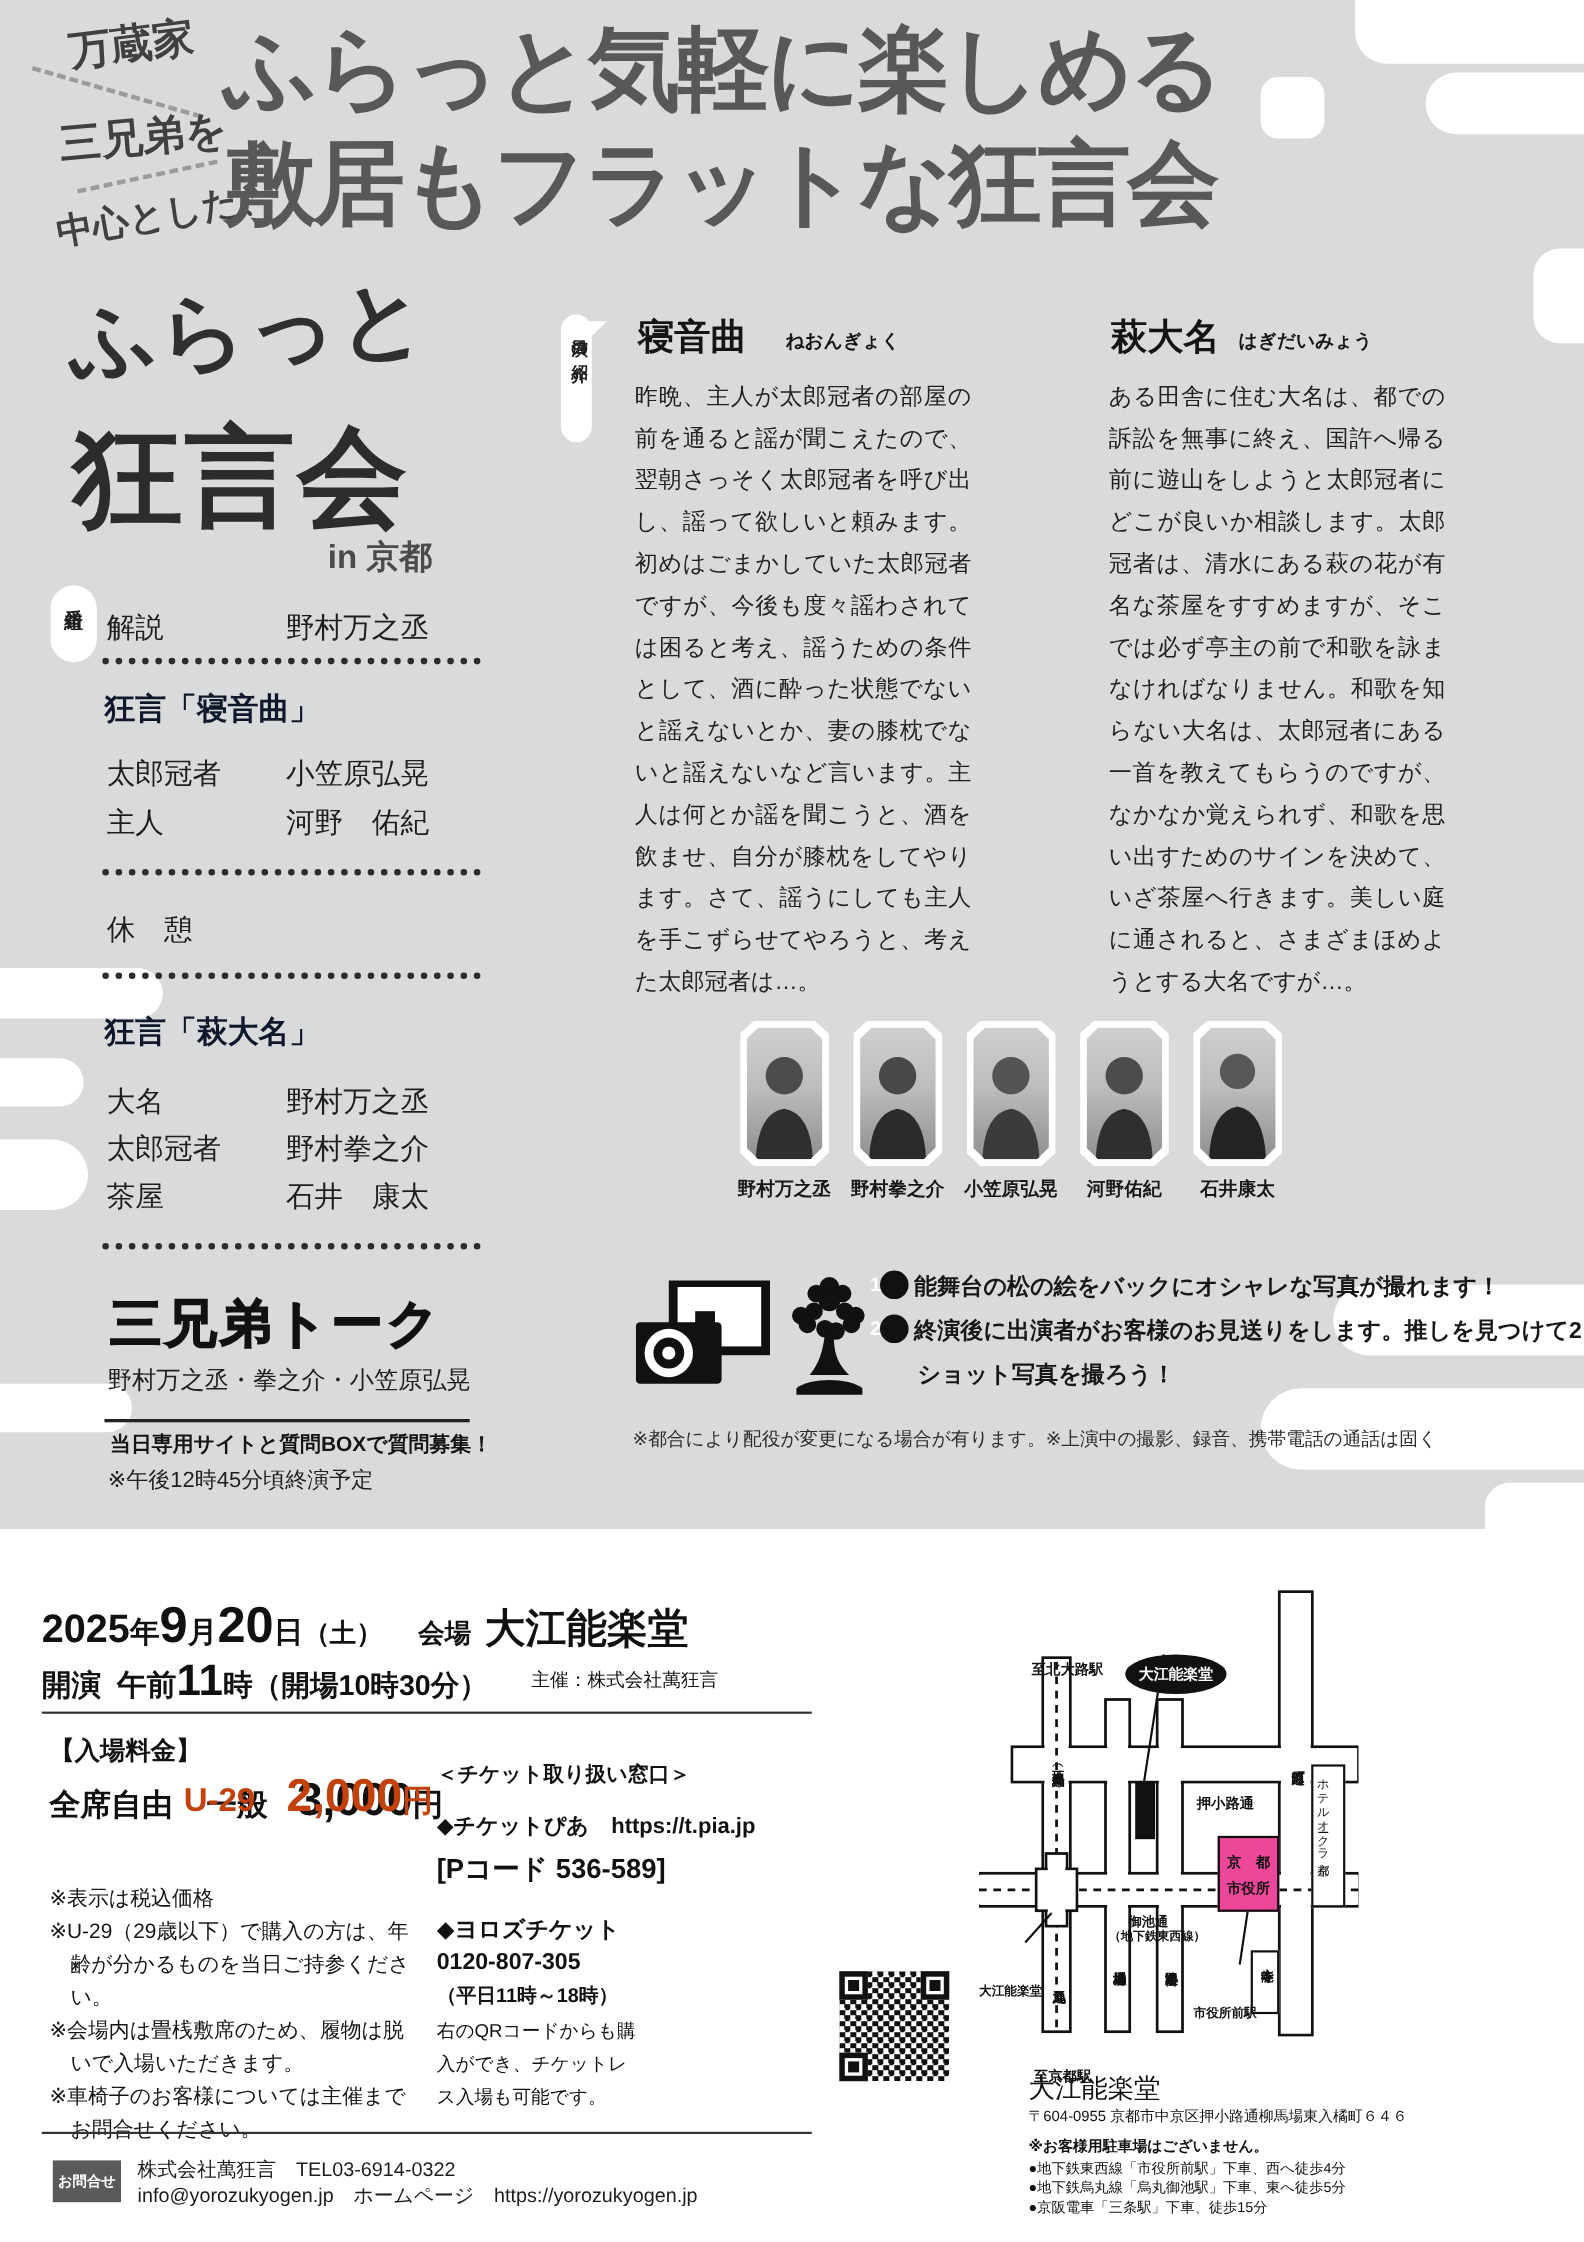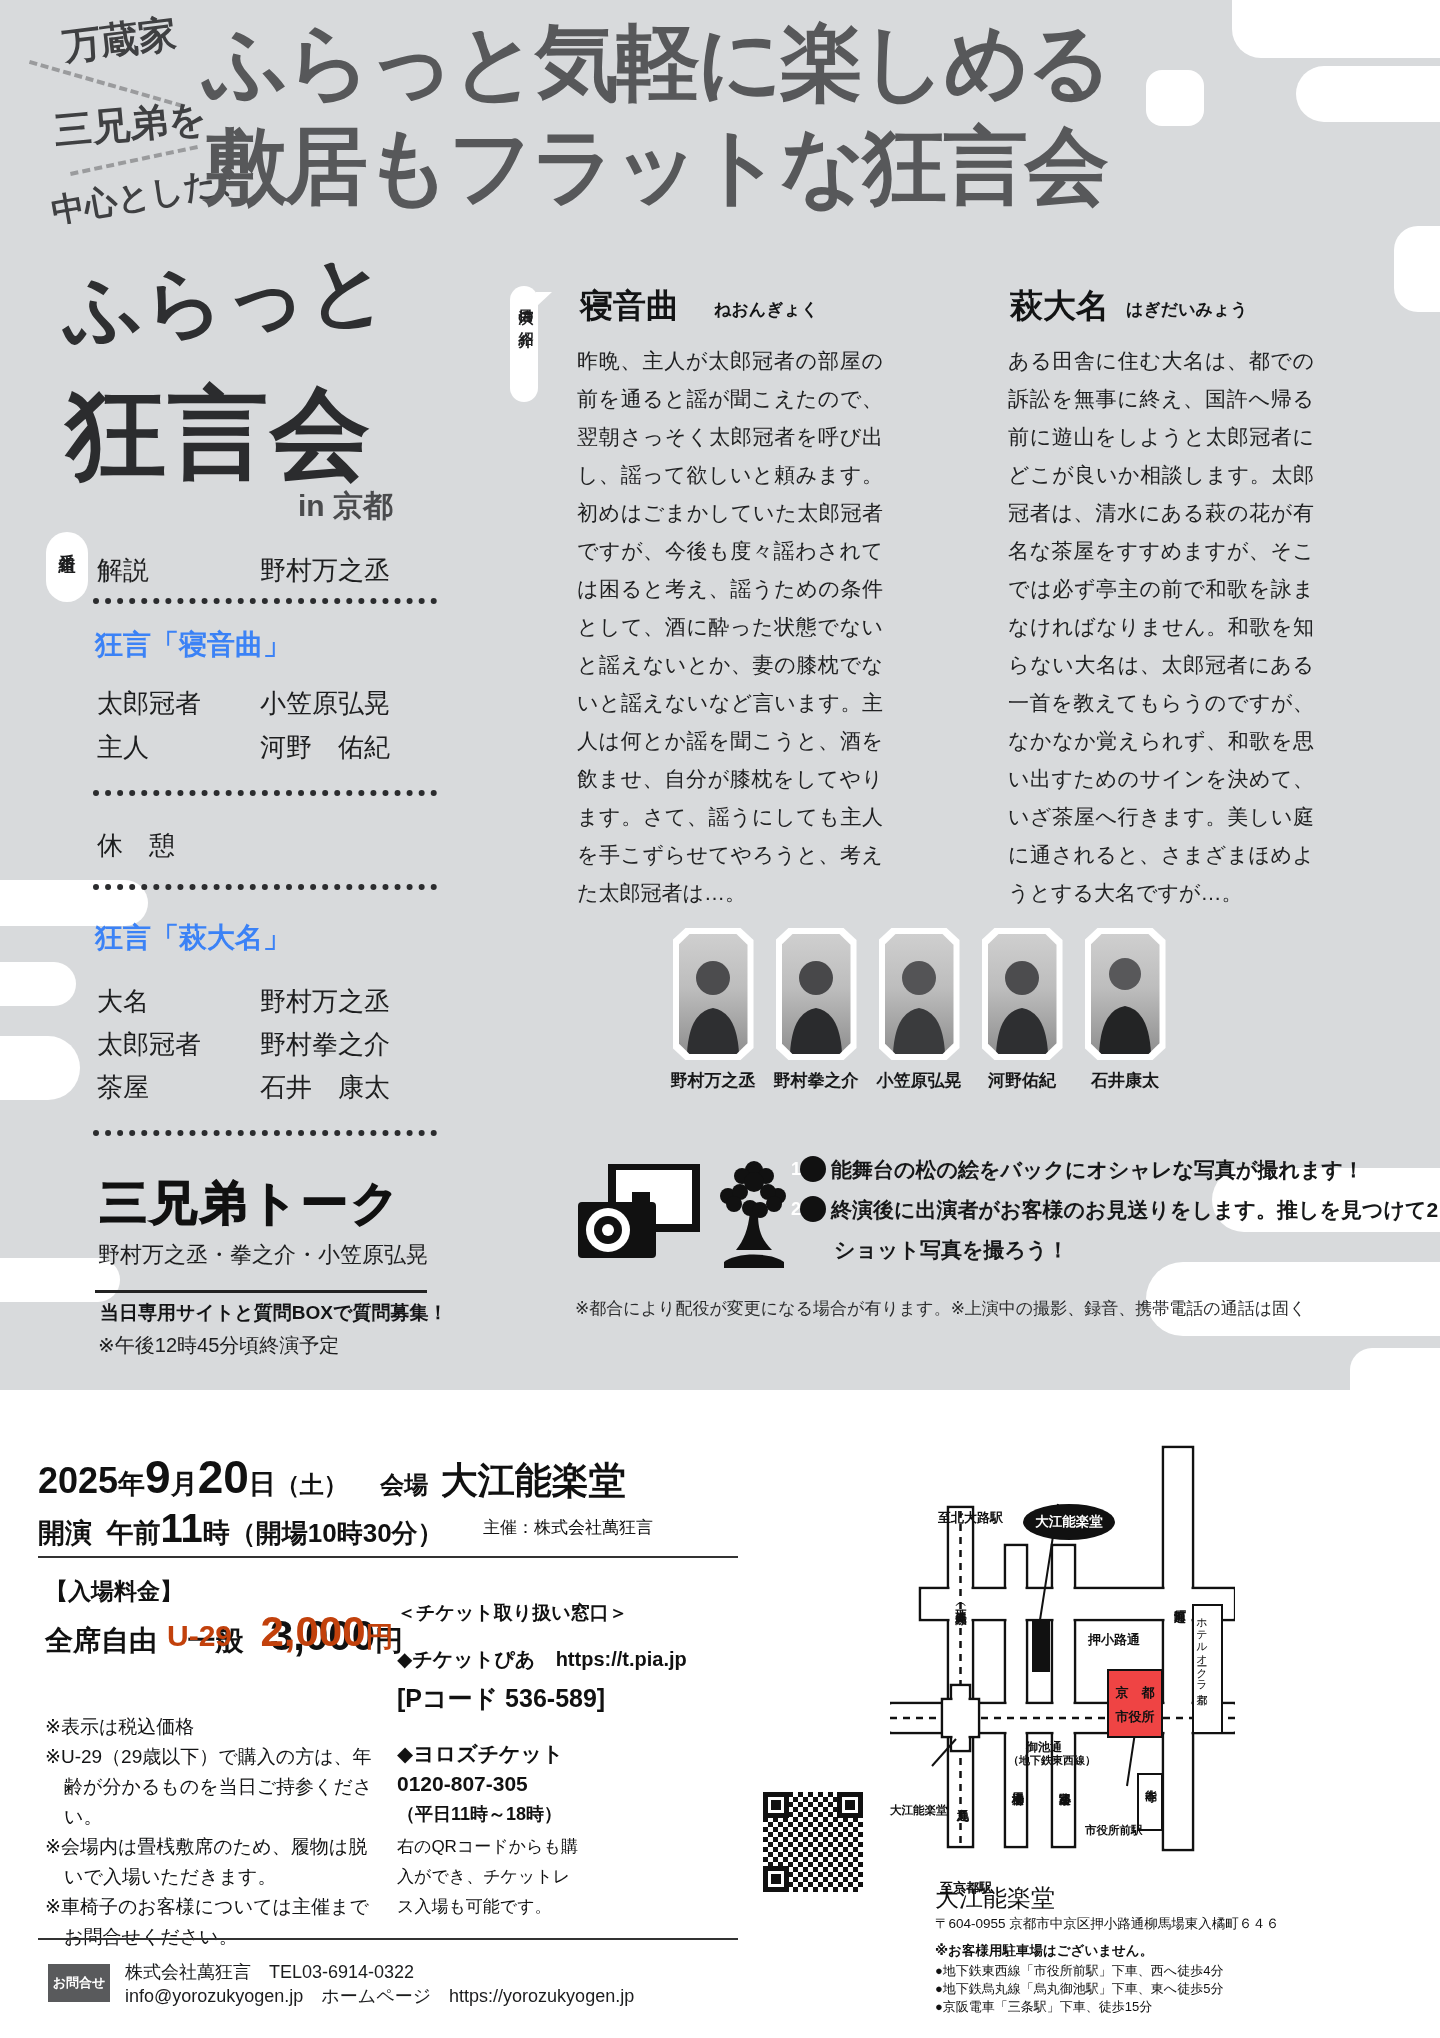--- a/index.html
+++ b/index.html
@@ -8,21 +8,21 @@
   .grey{position:absolute;left:0;top:0;width:1440px;height:1390px;background:#d8dadc;}
   .abs{position:absolute;}
   .blob{position:absolute;background:#fff;}
   .vtext{writing-mode:vertical-rl;text-orientation:upright;}
   .dots{position:absolute;height:0;border-top:6px dotted #2b2c2e;}
   .catch{position:absolute;font-weight:700;color:#3f4042;transform-origin:left top;white-space:nowrap;}
   .dash-line{position:absolute;height:0;border-top:4px dashed #9a9b9d;transform-origin:left top;}
   .bigtitle{position:absolute;left:203px;font-size:84px;font-weight:900;color:#57585a;letter-spacing:-3px;white-space:nowrap;}
   .role{position:absolute;left:97px;font-size:26px;color:#1d1e1f;white-space:nowrap;}
   .pname{position:absolute;left:260px;font-size:26px;color:#1d1e1f;white-space:nowrap;}
-  .prohead{position:absolute;left:95px;font-size:28px;font-weight:900;color:#3b82f6;white-space:nowrap;}
+  .prohead{position:absolute;left:95px;font-size:28px;font-weight:900;color:#0f172a;white-space:nowrap;}
   .piece-head{position:absolute;font-size:33px;font-weight:900;color:#131415;white-space:nowrap;}
   .piece-read{position:absolute;font-size:17px;font-weight:700;color:#131415;white-space:nowrap;}
   .piece-body{position:absolute;width:306px;font-size:21px;line-height:38px;color:#202122;text-align:justify;}
   .performer{position:absolute;width:102px;display:flex;flex-direction:column;align-items:center;}
   .photo{width:69px;height:120px;padding:6px;background:#fff;clip-path:polygon(16% 0,84% 0,100% 9%,100% 91%,84% 100%,16% 100%,0 91%,0 9%);}
   .photo-img{width:69px;height:120px;background:linear-gradient(180deg,#cfcfcf 0%,#bdbdbd 45%,#8f8f8f 100%);clip-path:polygon(16% 0,84% 0,100% 9%,100% 91%,84% 100%,16% 100%,0 91%,0 9%);position:relative;overflow:hidden;}
   .photo-img svg{position:absolute;left:0;top:0;}
   .pername{margin-top:9px;font-size:17px;font-weight:700;color:#161718;white-space:nowrap;}
   .numc{display:inline-block;width:26px;height:26px;border-radius:50%;background:#111;color:#fff;text-align:center;line-height:26px;font-weight:700;font-size:18px;margin-right:5px;vertical-align:2px;}
   .note-line{font-size:21px;font-weight:700;color:#161718;line-height:40px;padding-left:34px;text-indent:-34px;}
@@ -299,21 +299,21 @@
     <div class="maplabel vtext" style="left:64px;top:318px;font-size:12px;font-weight:700;">烏丸通</div>
     <div class="maplabel" style="left:198px;top:150px;font-size:13px;font-weight:700;">押小路通</div>
     <div class="maplabel" style="left:136px;top:258px;font-size:12px;font-weight:700;">御池通</div>
     <div class="maplabel" style="left:118px;top:272px;font-size:11px;font-weight:700;">（地下鉄東西線）</div>
     <div class="maplabel vtext" style="left:119px;top:302px;font-size:12px;font-weight:700;">柳馬場通</div>
     <div class="maplabel vtext" style="left:166px;top:302px;font-size:12px;font-weight:700;">富小路通</div>
     <div class="maplabel vtext" style="left:281px;top:120px;font-size:12px;font-weight:700;">河原町通</div>
     <div class="maplabel" style="left:302px;top:123px;width:31px;height:130px;border:2px solid #111;background:#fff;box-sizing:border-box;">
       <div class="vtext" style="margin:4px 0 0 2px;font-size:11px;height:118px;line-height:12px;">ホテルオークラ京都</div>
     </div>
-    <div class="maplabel" style="left:217px;top:188px;width:56px;height:69px;border:2px solid #111;background:#ef4444;box-sizing:border-box;text-align:center;">
+    <div class="maplabel" style="left:217px;top:188px;width:56px;height:69px;border:2px solid #111;background:#ec4899;box-sizing:border-box;text-align:center;">
       <div style="margin-top:13px;font-size:13px;font-weight:700;">京　都</div>
       <div style="margin-top:6px;font-size:13px;font-weight:700;">市役所</div>
     </div>
     <div class="maplabel" style="left:247px;top:292px;width:26px;height:58px;border:2px solid #111;background:#fff;box-sizing:border-box;">
       <div class="vtext" style="margin:6px 0 0 4px;font-size:11.5px;font-weight:700;">本能寺</div>
     </div>
     <div class="maplabel" style="left:133px;top:23px;width:92px;height:36px;background:#111;color:#fff;border-radius:50%;text-align:center;line-height:36px;font-size:13.5px;font-weight:700;">大江能楽堂</div>
     <div class="maplabel" style="left:0px;top:322px;font-size:11.5px;font-weight:700;">大江能楽堂</div>
     <div class="maplabel" style="left:195px;top:342px;font-size:11.5px;font-weight:700;">市役所前駅</div>
   </div>

